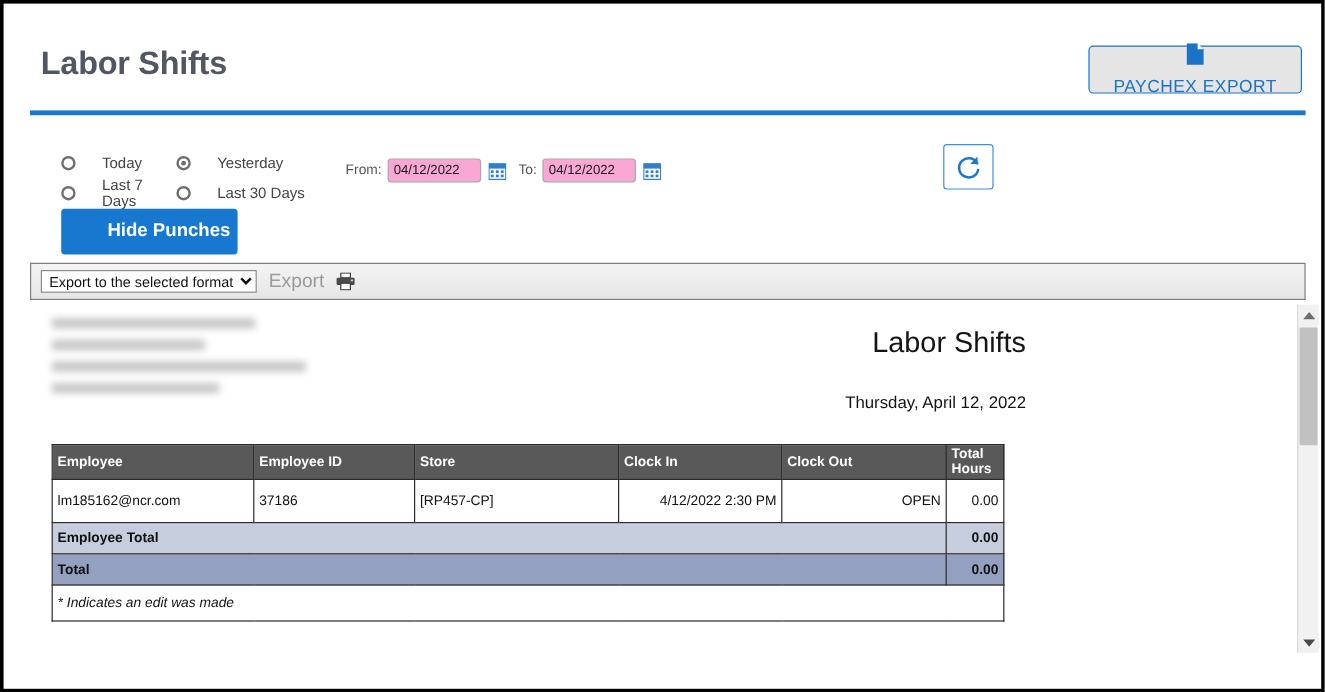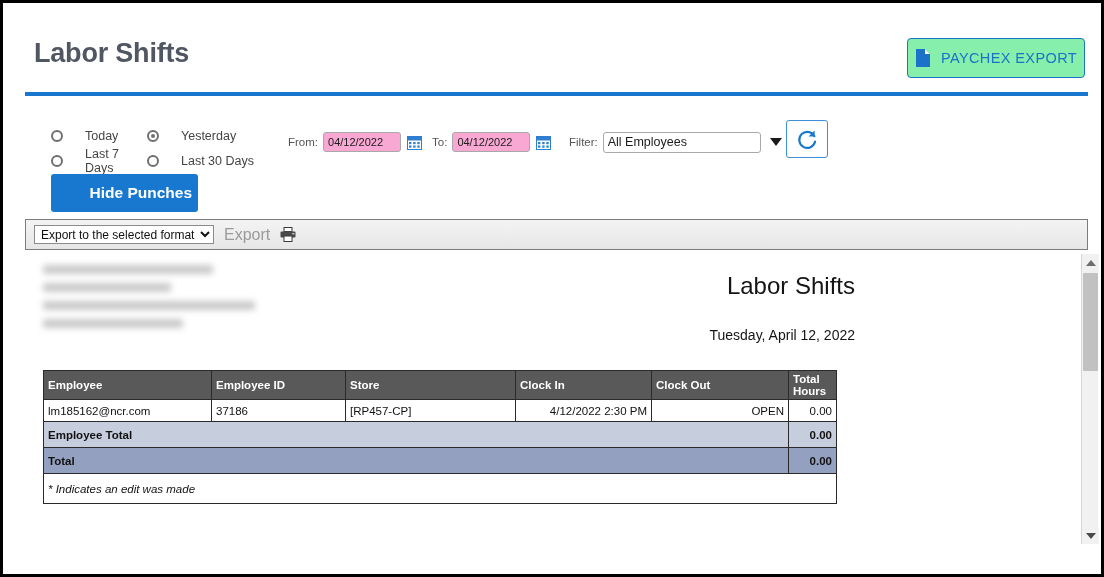--- a/index.html
+++ b/index.html
@@ -40,26 +40,27 @@
   }
   .paychex-btn {
     position: absolute;
     right: 16px;
     top: 35px;
     width: 178px;
     height: 40px;
     box-sizing: border-box;
     border: 1px solid #1a73c8;
     border-radius: 4px;
-    background: #86efac;
+    background: #e5e5e5;
     display: flex;
     align-items: center;
     justify-content: center;
     gap: 10px;
     cursor: pointer;
+    flex-direction: column;
   }
   .paychex-btn .label {
     font-size: 14.5px;
     color: #1a73c8;
     letter-spacing: 0.4px;
   }
   .file-icon { width: 16px; height: 19px; display: block; }
 
   .blue-rule {
     position: absolute;
@@ -295,21 +296,21 @@
   }
   .report-table thead th {
     background: #595959;
     color: #ffffff;
     font-weight: bold;
     height: 29px;
     text-align: left;
     line-height: 12px;
   }
   .report-table tbody td {
-    height: 22px;
+    height: 36px;
     background: #ffffff;
     color: #111111;
     vertical-align: middle;
   }
   td.num, th.num { text-align: right; }
   tr.emp-total td {
     background: #c6cedd;
     font-weight: bold;
     height: 26px;
   }
@@ -448,25 +449,20 @@
           <rect x="2" y="7" width="2.4" height="2.2" fill="#2f7fd0"></rect>
           <rect x="6.2" y="7" width="2.4" height="2.2" fill="#2f7fd0"></rect>
           <rect x="10.3" y="7" width="2.4" height="2.2" fill="#2f7fd0"></rect>
           <rect x="2" y="10.5" width="2.4" height="2.2" fill="#2f7fd0"></rect>
           <rect x="6.2" y="10.5" width="2.4" height="2.2" fill="#2f7fd0"></rect>
           <rect x="10.3" y="10.5" width="2.4" height="2.2" fill="#2f7fd0"></rect>
         </svg>
       </span>
     </div>
 
-    <div class="filter-select-wrap">
-      <span class="small-label">Filter:</span>
-      <input class="filter-input" type="text" value="All Employees" style="">
-      <span class="dd-arrow"></span>
-    </div>
 
     <div class="refresh-btn">
       <span>
         <svg class="refresh-icon" viewBox="0 0 21 21" xmlns="http://www.w3.org/2000/svg">
           <path d="M17.4 7.2 A8 8 0 1 0 18.1 12.6" fill="none" stroke="#1878cf" stroke-width="2.1" stroke-linecap="round"></path>
           <path d="M17.6 1.5 L17.6 7.6 L11.5 7.6 Z" fill="#1878cf"></path>
         </svg>
       </span>
     </div>
 
@@ -491,21 +487,21 @@
   <div class="report-pane">
 
     <div class="blur-block">
       <div class="blur-line l1"></div>
       <div class="blur-line l2"></div>
       <div class="blur-line l3"></div>
       <div class="blur-line l4"></div>
     </div>
 
     <div class="report-title">Labor Shifts</div>
-    <div class="report-date">Tuesday, April 12, 2022</div>
+    <div class="report-date">Thursday, April 12, 2022</div>
 
     <table class="report-table">
       <colgroup>
         <col class="col-emp">
           <col class="col-empid">
           <col class="col-store">
         <col class="col-in">
           <col class="col-out">
           <col class="col-hours">
       </colgroup>

